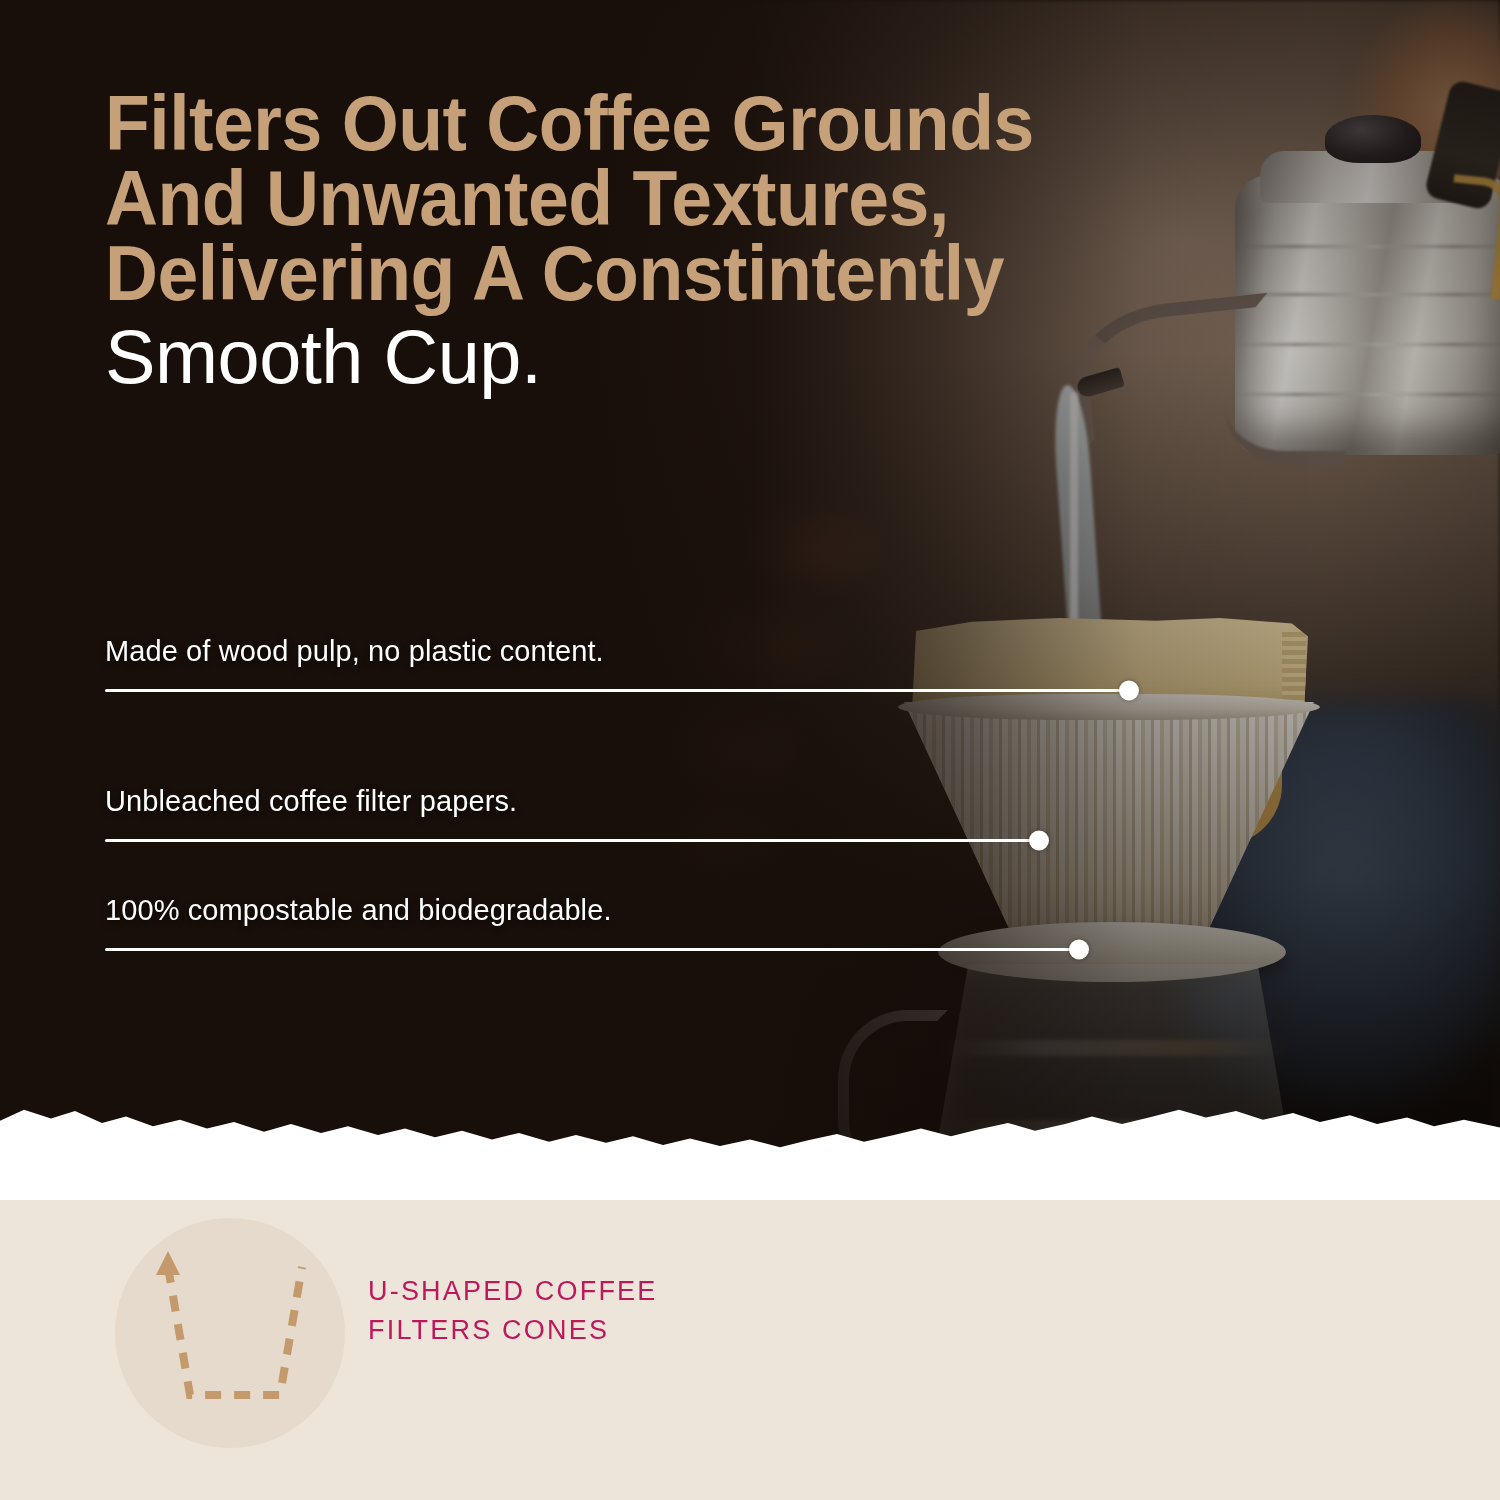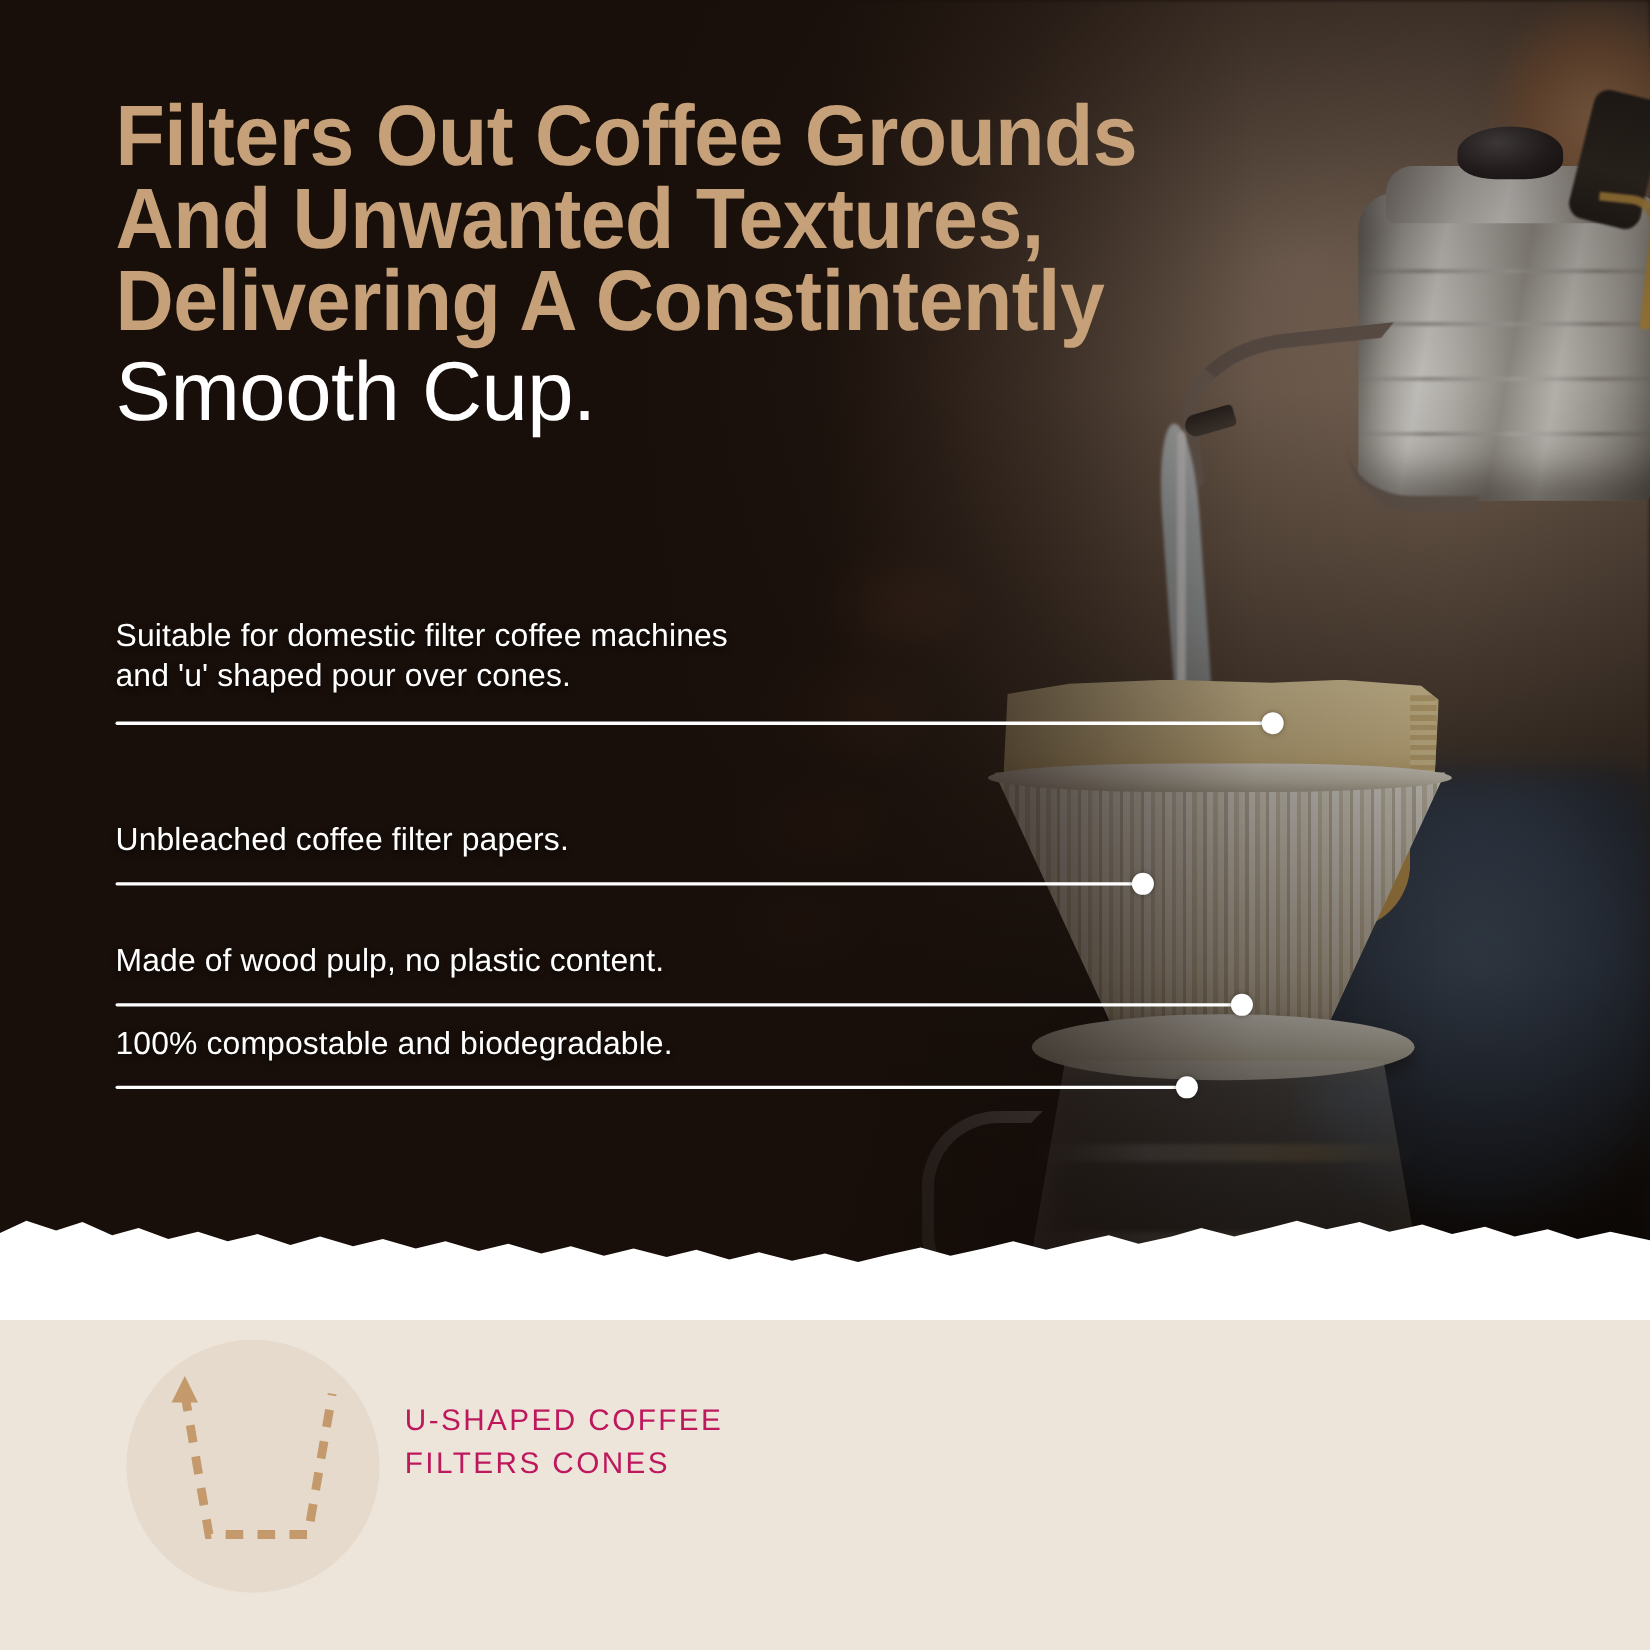--- a/index.html
+++ b/index.html
@@ -313,40 +313,34 @@
 
   <div class="headline">
     <span class="hl-tan" style="white-space:pre-line">Filters Out Coffee Grounds
 And Unwanted Textures,
 Delivering A Constintently</span>
     <span class="hl-white">Smooth Cup.</span>
   </div>
 
   <div class="features">
 
-    <div class="feature">
-      <div class="feature-text">Suitable for domestic filter coffee machines
-and 'u' shaped pour over cones.</div>
-      <div class="leader" style="left:0px; top:96px; width:1046px;"></div>
-      <div class="leader-dot" style="left:1046px; top:96px;"></div>
+
+    <div class="feature" style="margin-top:73px">
+      <div class="feature-text">Made of wood pulp, no plastic content.</div>
+      <div class="leader" style="left:0px; top:56px; width:1018px;"></div>
+      <div class="leader-dot" style="left:1018px; top:56px;"></div>
     </div>
 
     <div class="feature" style="margin-top:113px">
       <div class="feature-text">Unbleached coffee filter papers.</div>
       <div class="leader" style="left:0px; top:56px; width:928px;"></div>
       <div class="leader-dot" style="left:928px; top:56px;"></div>
     </div>
 
     <div class="feature" style="margin-top:73px">
-      <div class="feature-text">Made of wood pulp, no plastic content.</div>
-      <div class="leader" style="left:0px; top:56px; width:1018px;"></div>
-      <div class="leader-dot" style="left:1018px; top:56px;"></div>
-    </div>
-
-    <div class="feature" style="margin-top:39px">
       <div class="feature-text">100% compostable and biodegradable.</div>
       <div class="leader" style="left:0px; top:56px; width:968px;"></div>
       <div class="leader-dot" style="left:968px; top:56px;"></div>
     </div>
 
   </div>
 
   <div class="torn-white"></div>
   <div class="torn-cream"></div>
 

